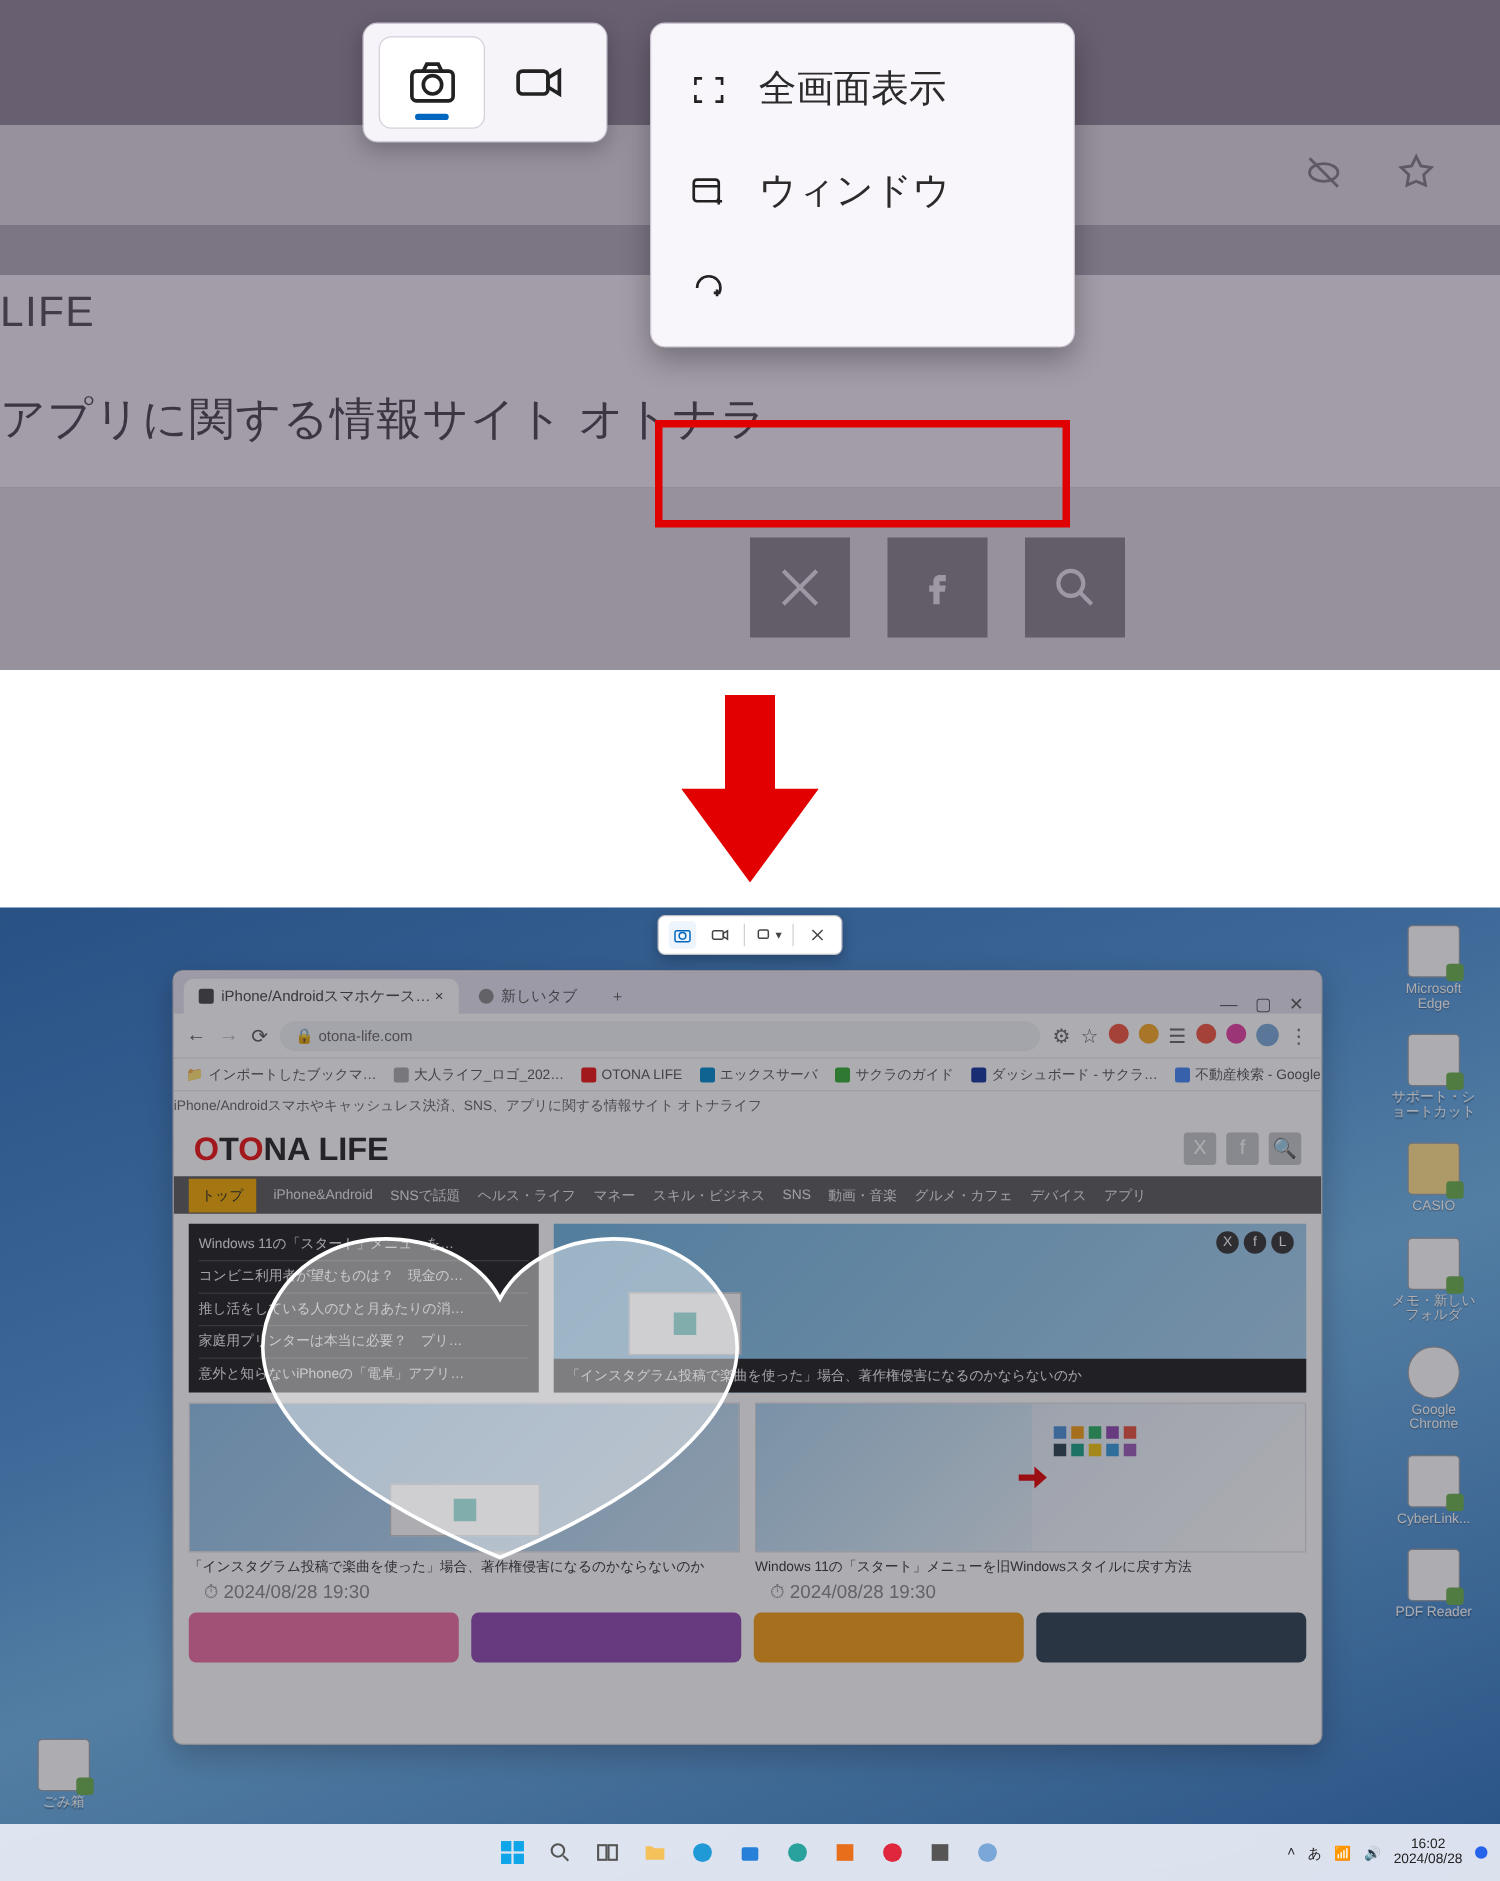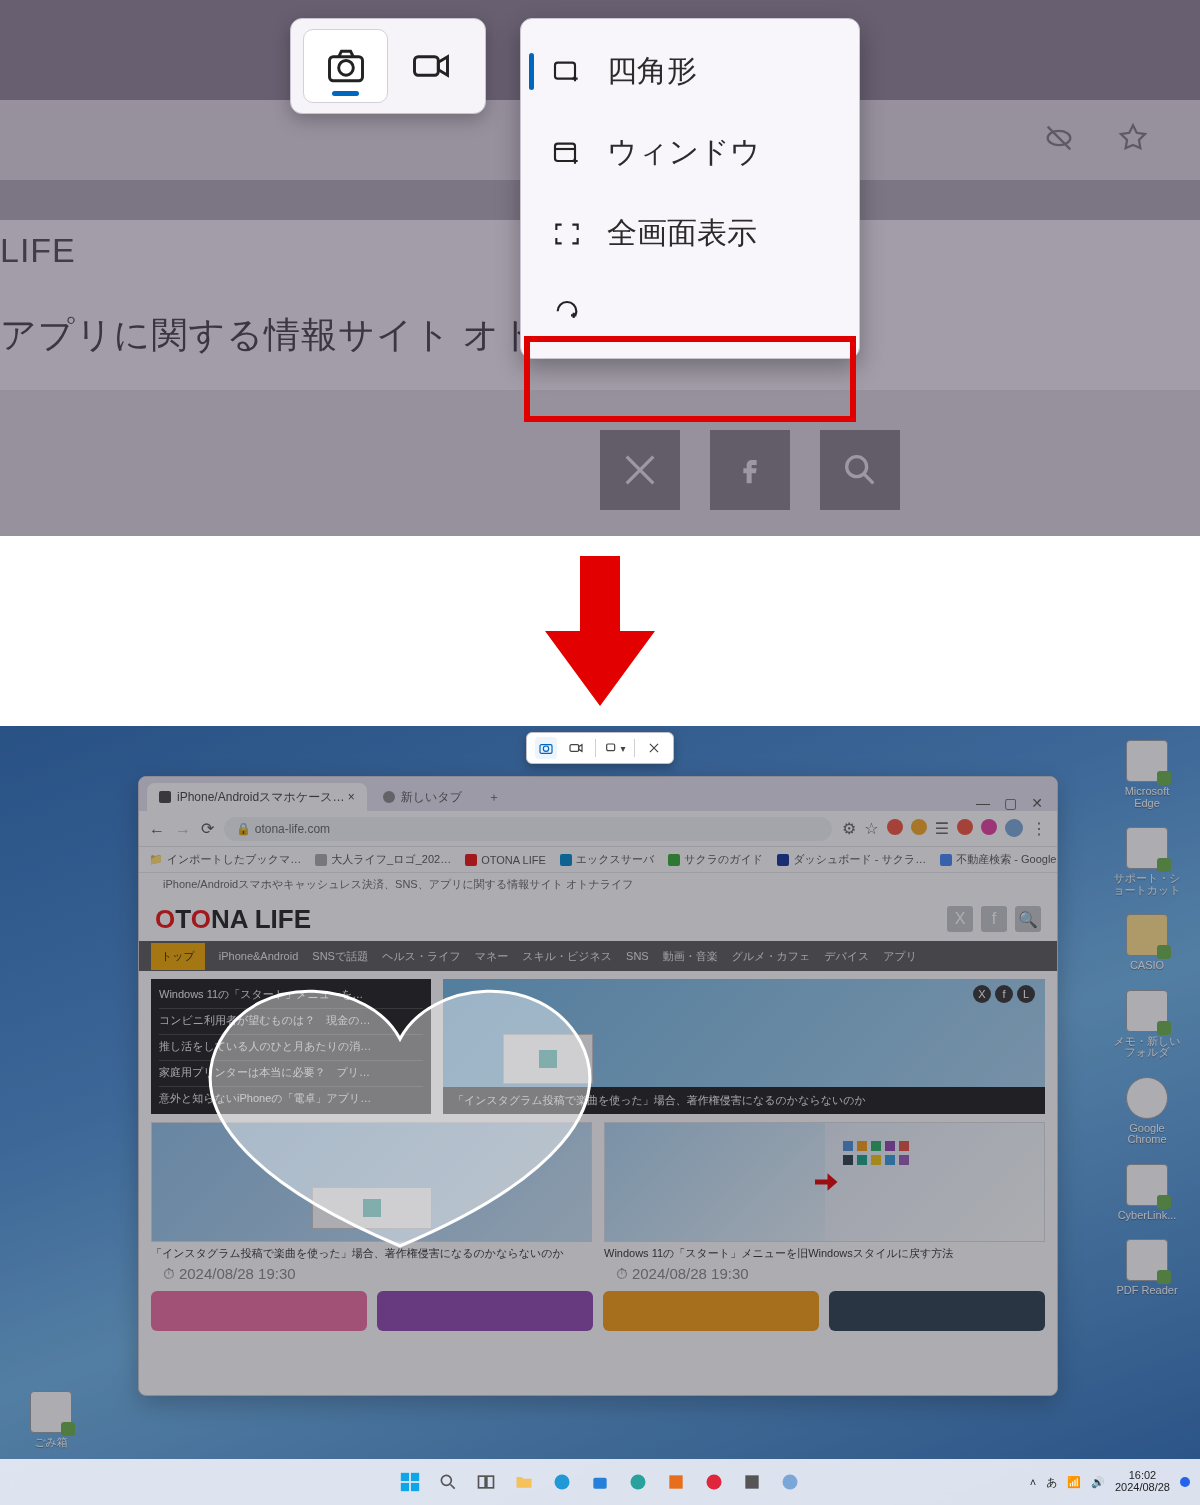--- a/index.html
+++ b/index.html
@@ -162,21 +162,21 @@
   .br-tab.b{ color:#555;}
   .br-winbtns{ margin-left:auto; display:flex; gap:14px; padding-right:14px; color:#555; font-size:14px;}
   .br-addr{ height:36px; background:#fff; border-bottom:1px solid #e2e2e6; display:flex; align-items:center; gap:10px; padding:0 10px; color:#555;}
   .br-addr .omnibox{ flex:1; height:24px; background:#f1f0f6; border-radius:12px; padding:0 12px; font-size:12px; display:flex; align-items:center; color:#666;}
   .br-addr .ra{ display:flex; gap:8px; color:#666;}
   .ra .dot{width:16px;height:16px;border-radius:50%;}
   .dot.red{background:#f0513c;} .dot.orange{background:#f5a623;} .dot.mag{background:#e23ea0;}
   .br-bookmarks{ height:26px; background:#fff; border-bottom:1px solid #e5e5ea; display:flex; align-items:center; gap:14px; padding:0 10px; font-size:11px; color:#555;}
   .bm{display:flex;align-items:center;gap:4px; white-space:nowrap;}
   .bm .sq{width:12px;height:12px;background:#3b5998;border-radius:2px;}
-  .br-tagline{ height:24px; padding:4px 24px; font-size:11px; color:#666;}
+  .br-tagline{ height:24px; padding:4px 0; font-size:11px; color:#666;}
   .br-head{ height:44px; display:flex; align-items:center; justify-content:space-between; padding:0 16px;}
   .logo{ font-size:26px; font-weight:800; color:#222;}
   .logo .o1{color:#e11;}
   .head-soc{ display:flex; gap:8px;}
   .head-soc .ss{ width:26px; height:26px; background:#c3c3c9; border-radius:3px; display:flex;align-items:center;justify-content:center;color:#fff;}
   .br-nav{ height:30px; background:#595757; color:#e9e9e9; display:flex; align-items:center; gap:14px; padding:0 12px; font-size:11px; white-space:nowrap; overflow:hidden;}
   .br-nav .ni.first{ background:#f2a900; color:#222; padding:6px 10px;}
   .content-area{ flex:1; padding:8px 12px; display:flex; flex-direction:column; gap:8px; overflow:hidden;}
   .feature-row{ display:flex; gap:12px;}
   .feature-left{ width:280px; background:#1d1d1d; color:#eee; font-size:11px; padding:8px; display:flex; flex-direction:column; gap:6px;}
@@ -274,46 +274,37 @@
     </div>
     <div class="snip-btn">
       <svg width="44" height="44" viewBox="0 0 24 24" fill="none" stroke="#222" stroke-width="1.6">
           <rect x="3" y="7" width="13" height="10" rx="2"></rect>
           <path d="M16 10l5-3v10l-5-3z"></path>
         </svg>
     </div>
   </div>
 
   <div class="mode-menu">
-    <div class="mode-item selected">
+    <div class="mode-item">
       <span class="mi-icon">
         <svg width="32" height="32" viewBox="0 0 24 24" fill="none" stroke="#222" stroke-width="1.6">
-            <rect x="3" y="5" width="15" height="12" rx="2"></rect>
-            <path d="M18 15v4M16 17h4"></path>
+            <path d="M4 9V5h4M20 9V5h-4M4 15v4h4M20 15v4h-4"></path>
           </svg>
       </span>
-      <span>四角形</span>
+      <span>全画面表示</span>
     </div>
     <div class="mode-item">
       <span class="mi-icon">
         <svg width="32" height="32" viewBox="0 0 24 24" fill="none" stroke="#222" stroke-width="1.6">
             <rect x="3" y="5" width="15" height="13" rx="2"></rect>
             <path d="M3 9h15"></path>
             <path d="M18 16v4M16 18h4"></path>
           </svg>
       </span>
       <span>ウィンドウ</span>
-    </div>
-    <div class="mode-item">
-      <span class="mi-icon">
-        <svg width="32" height="32" viewBox="0 0 24 24" fill="none" stroke="#222" stroke-width="1.6">
-            <path d="M4 9V5h4M20 9V5h-4M4 15v4h4M20 15v4h-4"></path>
-          </svg>
-      </span>
-      <span>全画面表示</span>
     </div>
     <div class="mode-item highlighted">
       <span class="mi-icon">
         <svg width="32" height="32" viewBox="0 0 24 24" fill="none" stroke="#222" stroke-width="1.6">
             <path d="M5 13c0-4 3-7 7-7s7 3 7 7c0 2-1 3-2 3"></path>
             <path d="M17 14v4M15 16h4"></path>
           </svg>
       </span>
     </div>
   </div>

